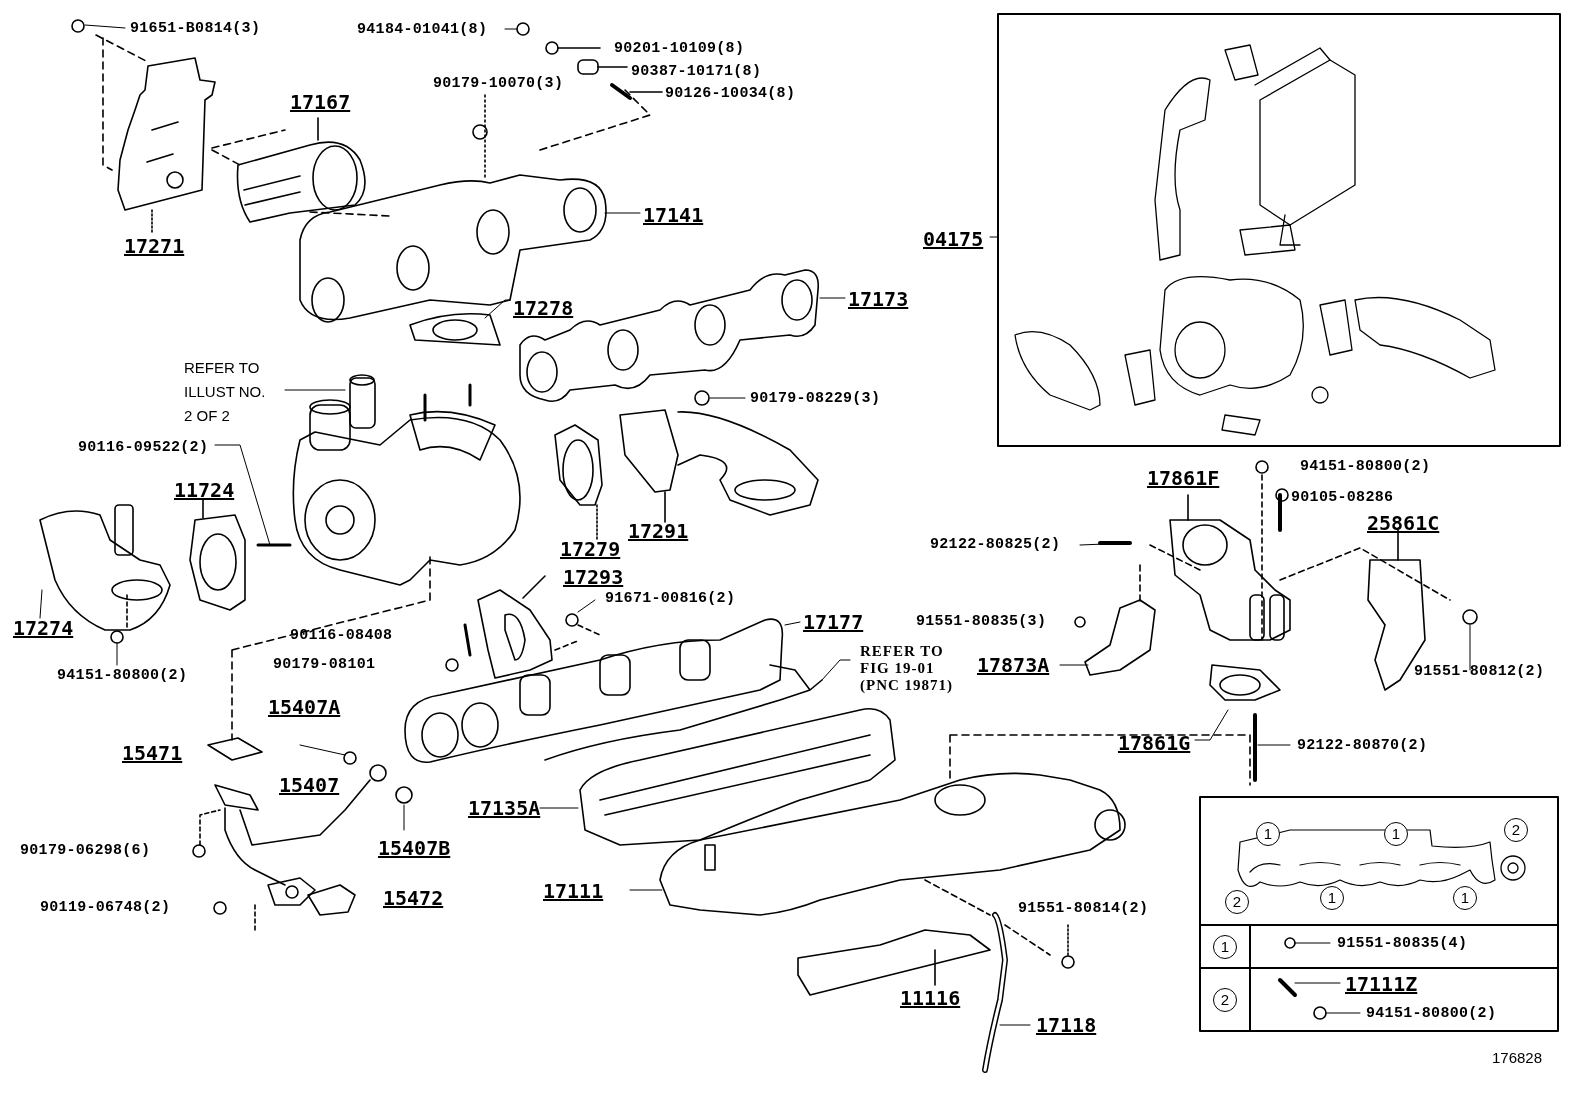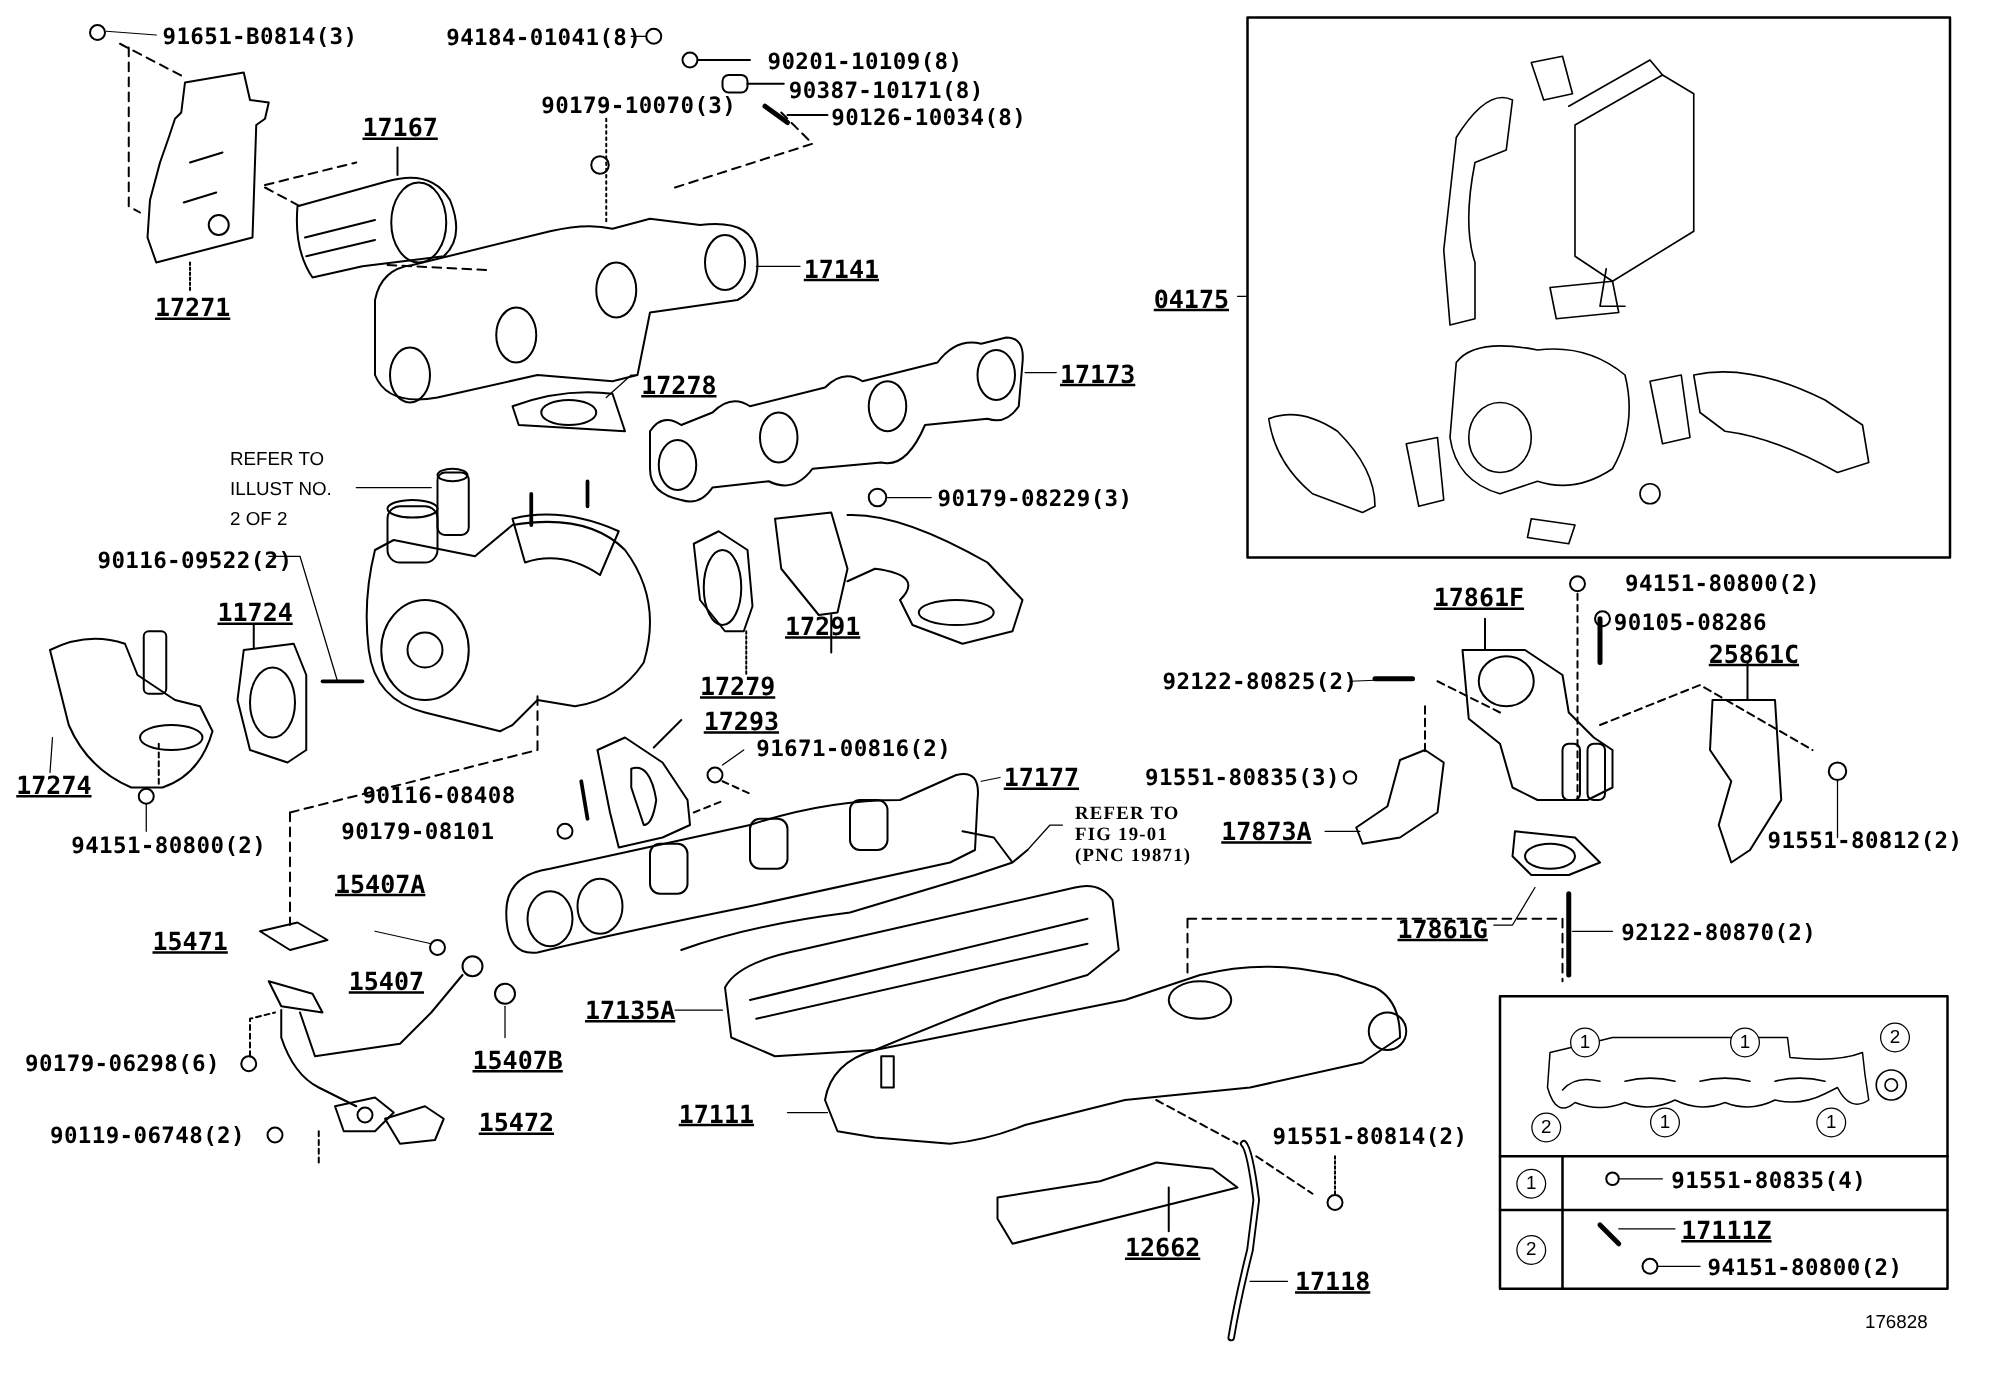--- a/index.html
+++ b/index.html
@@ -1,20 +1,20 @@
 <!DOCTYPE html>
 <html><head>
 <meta charset="utf-8">
 <style>
   html, body { margin:0; padding:0; background:#ffffff; }
   body { width:1592px; height:1099px; position:relative; overflow:hidden;
          font-family:"DejaVu Sans Mono","Liberation Mono",monospace; color:#000; }
   svg.art { position:absolute; left:0; top:0; }
   .lbl { position:absolute; white-space:nowrap; font-weight:bold; line-height:1; }
-  .pn { font-size:18px; letter-spacing:0.3px; }
+  .pn { font-size:15px; letter-spacing:0.3px;font-family:Liberation Mono, monospace; }
   .pb { font-size:20px;text-decoration:underline; }
   .note { font-family:"Liberation Sans",sans-serif; font-weight:normal; font-size:15px; line-height:24px; }
   .note2 { font-family:"Liberation Serif",serif; font-weight:bold; font-size:15px; line-height:17px; letter-spacing:1px; }
   .ref { font-family:"Liberation Sans",sans-serif; font-weight:normal; font-size:15px; }
   .circ { position:absolute; width:22px; height:22px; border:1.5px solid #000; border-radius:50%;
           font-family:"Liberation Sans",sans-serif; font-size:15px; text-align:center; line-height:22px; background:#fff; }
 </style>
 </head>
 <body>
 
@@ -268,21 +268,21 @@
   <div>REFER TO</div>
   <div>ILLUST NO.</div>
   <div>2 OF 2</div>
 </div>
 
 <span class="lbl pn" style="left:78px;top:440px">90116-09522(2)</span>
 <span class="lbl pb" style="left:174px;top:480px">11724</span>
 <span class="lbl pb" style="left:13px;top:618px">17274</span>
 <span class="lbl pn" style="left:57px;top:668px">94151-80800(2)</span>
 <span class="lbl pb" style="left:560px;top:539px">17279</span>
-<span class="lbl pb" style="left:628px;top:491px">17291</span>
+<span class="lbl pb" style="left:628px;top:521px">17291</span>
 <span class="lbl pb" style="left:563px;top:567px">17293</span>
 <span class="lbl pn" style="left:605px;top:591px">91671-00816(2)</span>
 <span class="lbl pb" style="left:803px;top:612px">17177</span>
 <span class="lbl pn" style="left:290px;top:628px">90116-08408</span>
 <span class="lbl pn" style="left:273px;top:657px">90179-08101</span>
 
 <div class="lbl note2" style="left:860px;top:643px">
   <div>REFER TO</div>
   <div>FIG 19-01</div>
   <div>(PNC 19871)</div>
@@ -290,21 +290,21 @@
 
 <span class="lbl pb" style="left:268px;top:697px">15407A</span>
 <span class="lbl pb" style="left:122px;top:743px">15471</span>
 <span class="lbl pb" style="left:279px;top:775px">15407</span>
 <span class="lbl pb" style="left:378px;top:838px">15407B</span>
 <span class="lbl pn" style="left:20px;top:843px">90179-06298(6)</span>
 <span class="lbl pn" style="left:40px;top:900px">90119-06748(2)</span>
 <span class="lbl pb" style="left:383px;top:888px">15472</span>
 <span class="lbl pb" style="left:468px;top:798px">17135A</span>
 <span class="lbl pb" style="left:543px;top:881px">17111</span>
-<span class="lbl pb" style="left:900px;top:988px">12662</span>
+<span class="lbl pb" style="left:900px;top:988px">11116</span>
 <span class="lbl pb" style="left:1036px;top:1015px">17118</span>
 <span class="lbl pn" style="left:1018px;top:901px">91551-80814(2)</span>
 
 <span class="lbl pn" style="left:1300px;top:459px">94151-80800(2)</span>
 <span class="lbl pb" style="left:1147px;top:468px">17861F</span>
 <span class="lbl pn" style="left:1291px;top:490px">90105-08286</span>
 <span class="lbl pb" style="left:1367px;top:513px">25861C</span>
 <span class="lbl pn" style="left:930px;top:537px">92122-80825(2)</span>
 <span class="lbl pn" style="left:916px;top:614px">91551-80835(3)</span>
 <span class="lbl pb" style="left:977px;top:655px">17873A</span>

